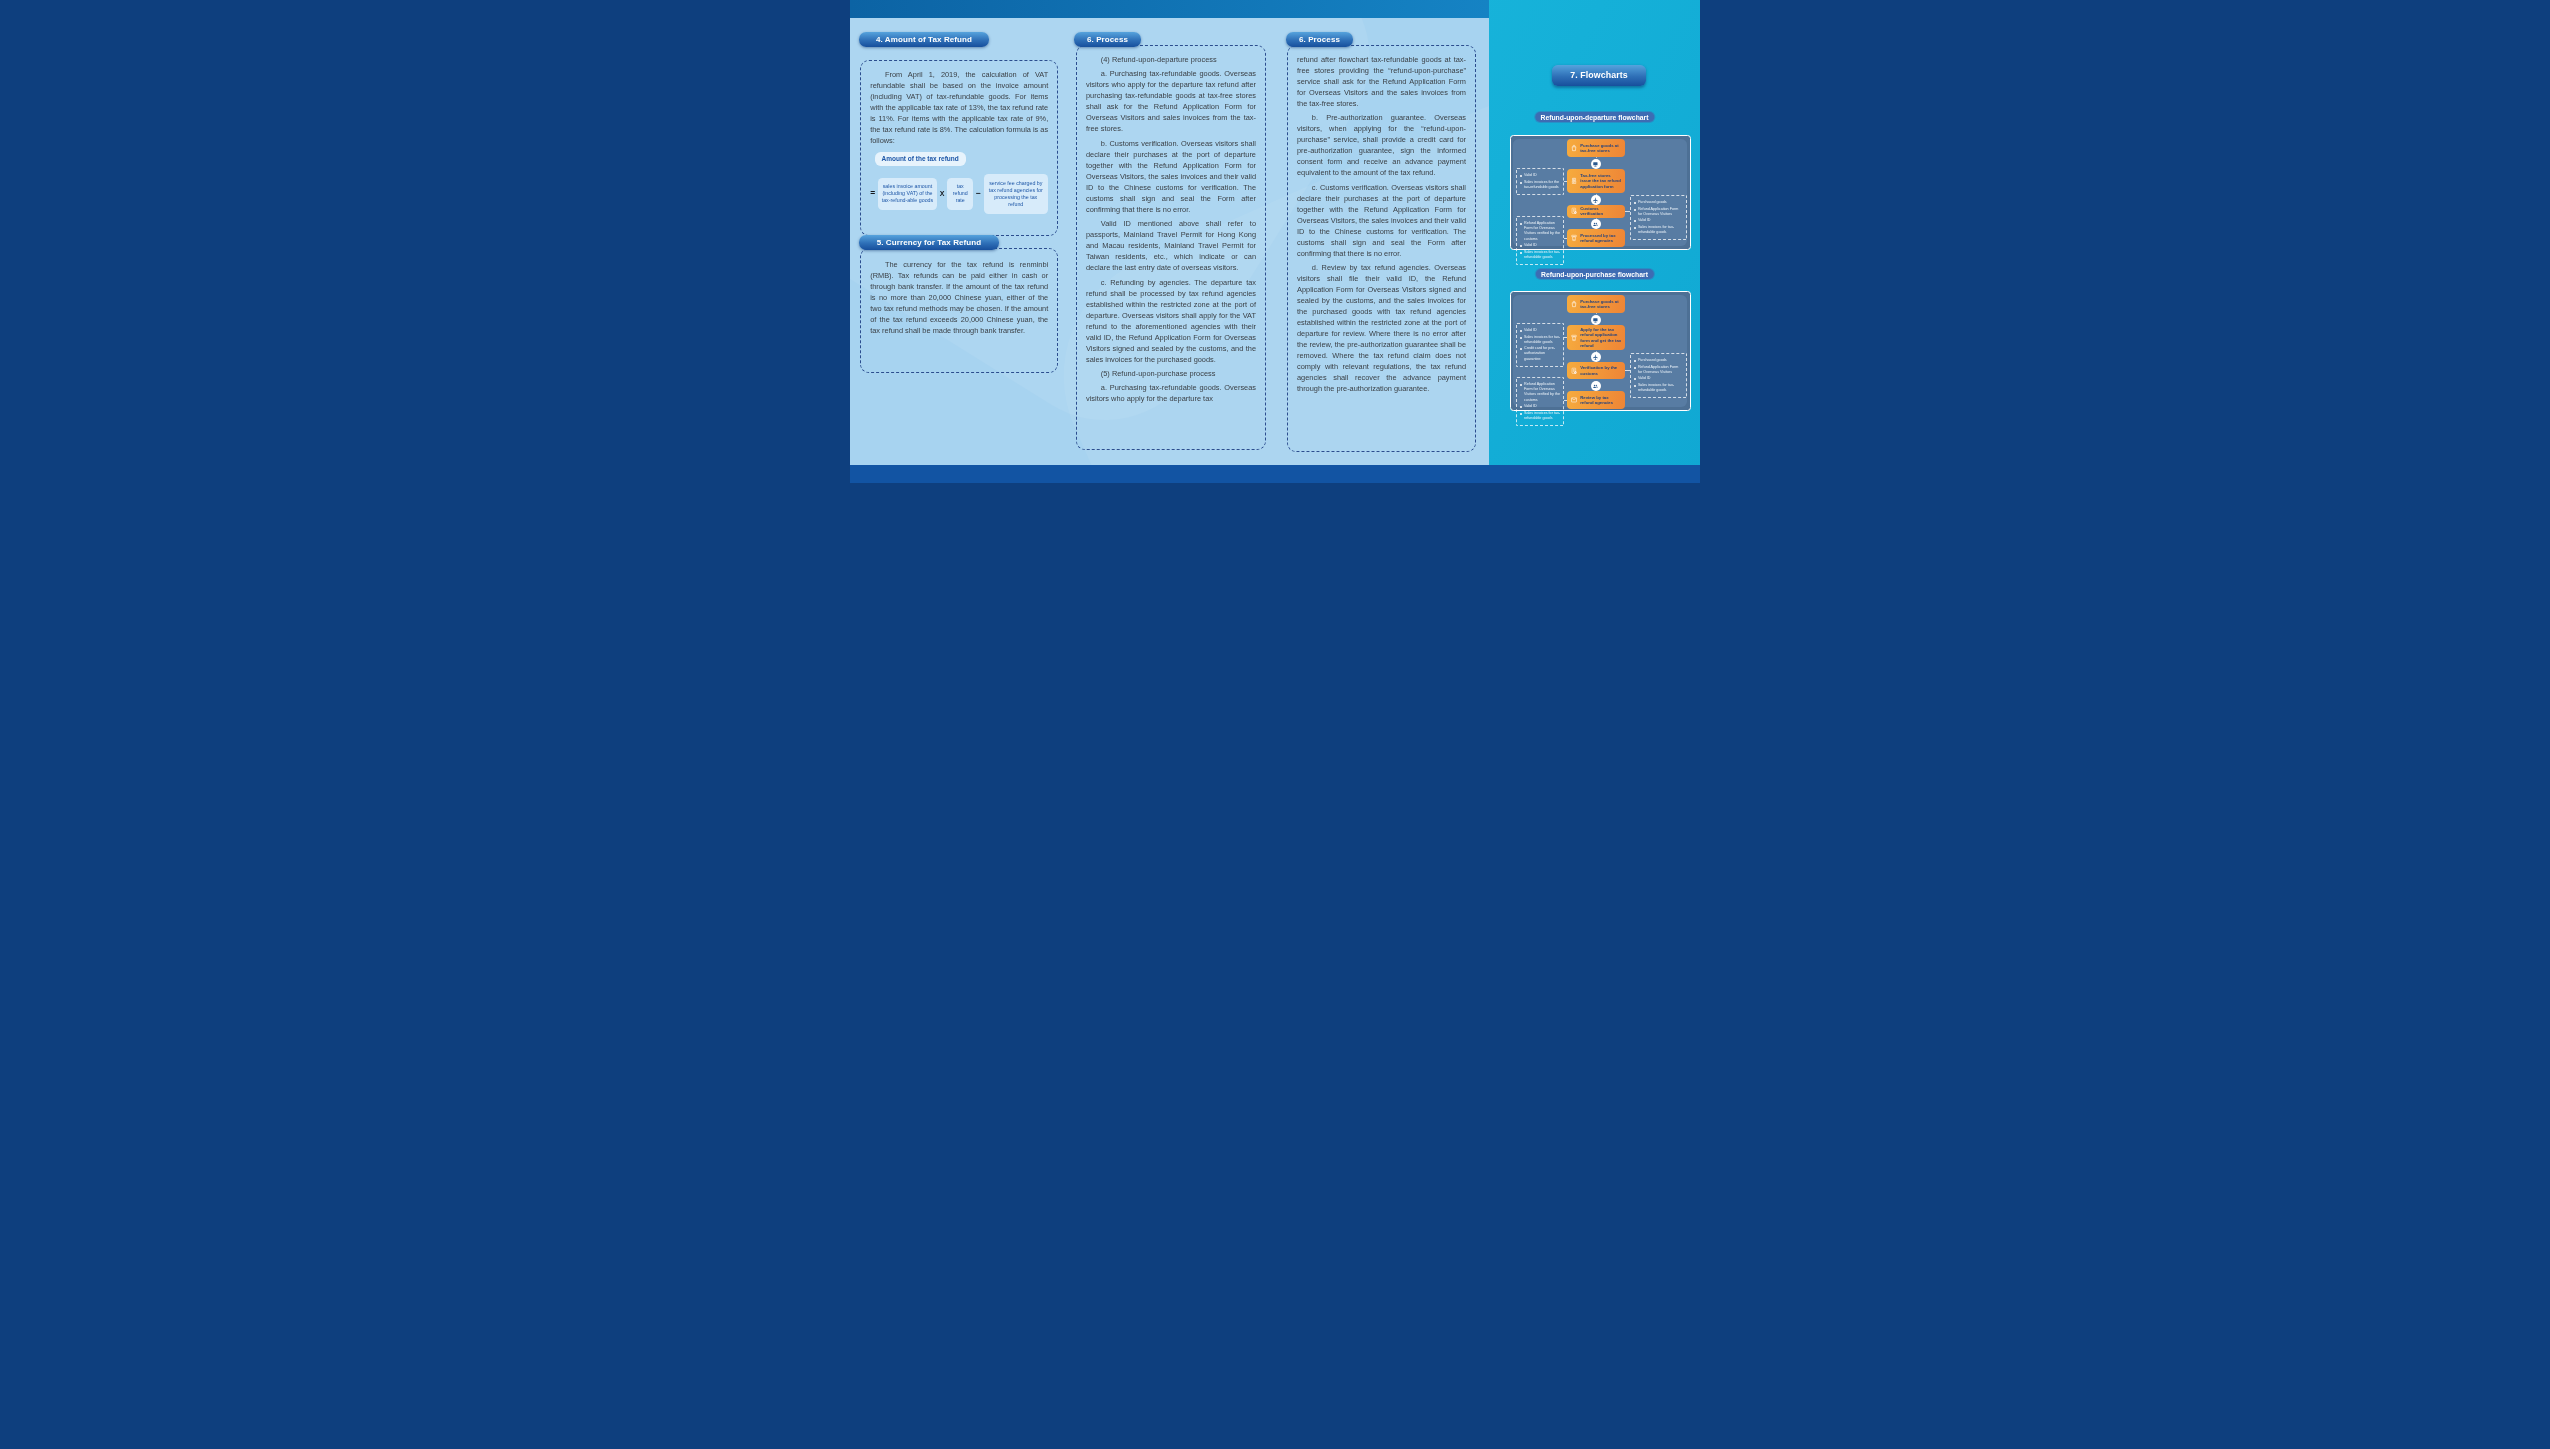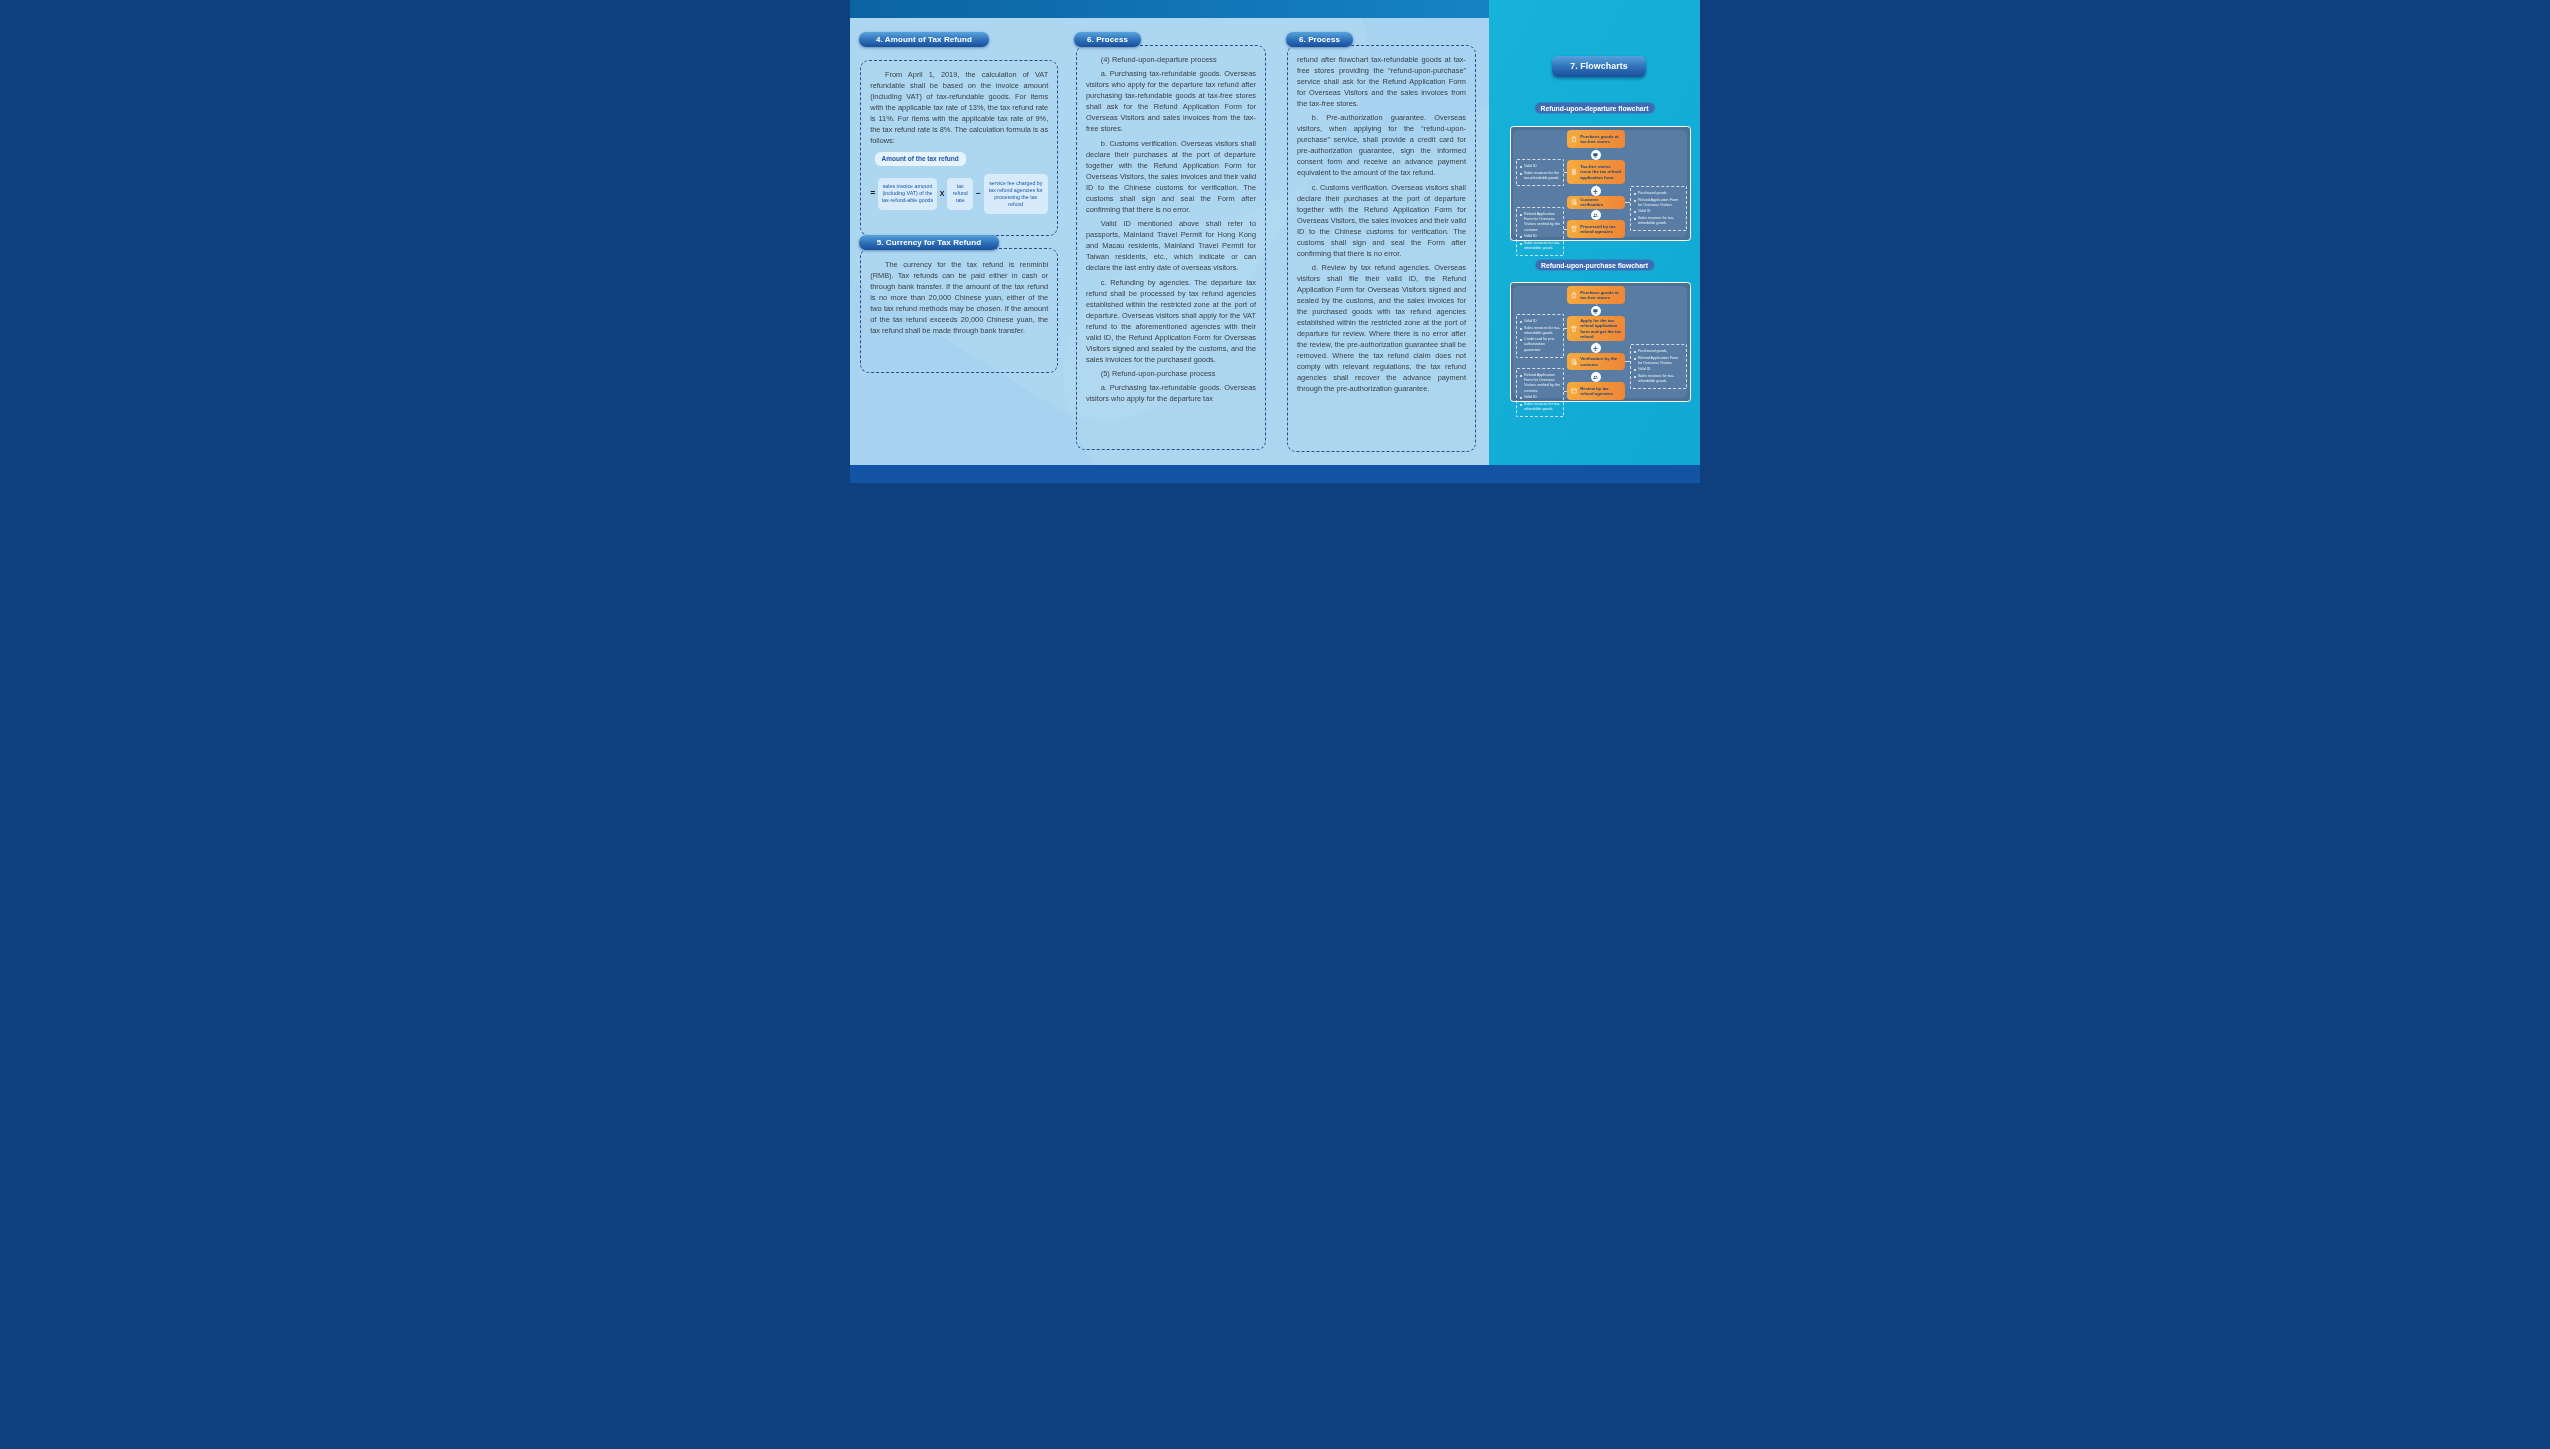--- a/index.html
+++ b/index.html
@@ -57,21 +57,21 @@
   .pill{display:inline-block;background:var(--pill-bg);color:var(--formula-text);font-weight:bold;
     font-size:6.5px;padding:1.7px 6.8px;border-radius:5.7px;margin:2.3px 0 4.5px 4.5px;text-indent:0;}
   .frow{display:flex;align-items:center;gap:2.8px;margin-top:3.4px;}
   .op{font-weight:bold;color:#15181d;font-size:8.5px;flex:0 0 auto;}
   .op.x{font-size:7px;}
   .fbox{background:var(--formula-box-bg);border-radius:4.5px;color:var(--formula-text);
     font-size:5.3px;line-height:1.34;padding:5.7px 2.8px;text-align:center;}
   .f1{width:59px;} .f2{width:26px;} .f3{width:64px;}
 
   
-  .cyan{position:absolute;left:639px;top:4px;width:211px;height:465px;padding-left:16px;}
+  .cyan{position:absolute;left:639px;top:13px;width:211px;height:465px;padding-left:16px;}
   .b-fc{left:63px;top:52px;width:94px;height:20.5px;font-size:8.8px;border-radius:5.7px;}
   .flow-label{position:absolute;left:50%;transform:translateX(-50%);z-index:3;white-space:nowrap;
     background:var(--label-pill-bg);color:#fff;font-weight:bold;font-size:6.8px;padding:1.7px 5.7px;border-radius:5.1px;
     box-shadow:0 0 0 1.1px rgba(61,108,179,.45);}
   .l1{top:99px;} .l2{top:256px;}
   .panel{position:absolute;left:20.5px;width:181px;background:var(--panel-bg);border:1.7px solid #fff;border-radius:3.4px;z-index:2;}
   .p1{top:122px;height:115px;} .p2{top:278px;height:120px;}
   .panel-inner{position:absolute;inset:2.8px;background:var(--panel-inner-bg);border-radius:5.7px;}
   .vline{position:absolute;left:85px;width:0;border-left:0.6px dashed rgba(255,255,255,.55);}
   .p1 .vline{top:19.3px;height:76px;} .p2 .vline{top:19.3px;height:78px;}

